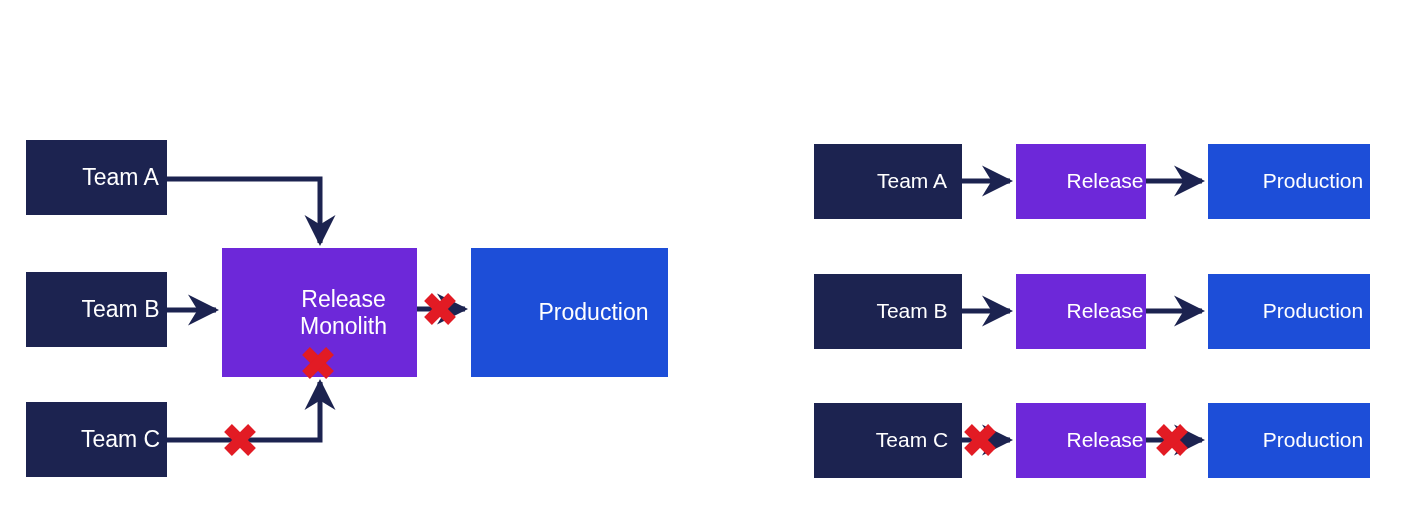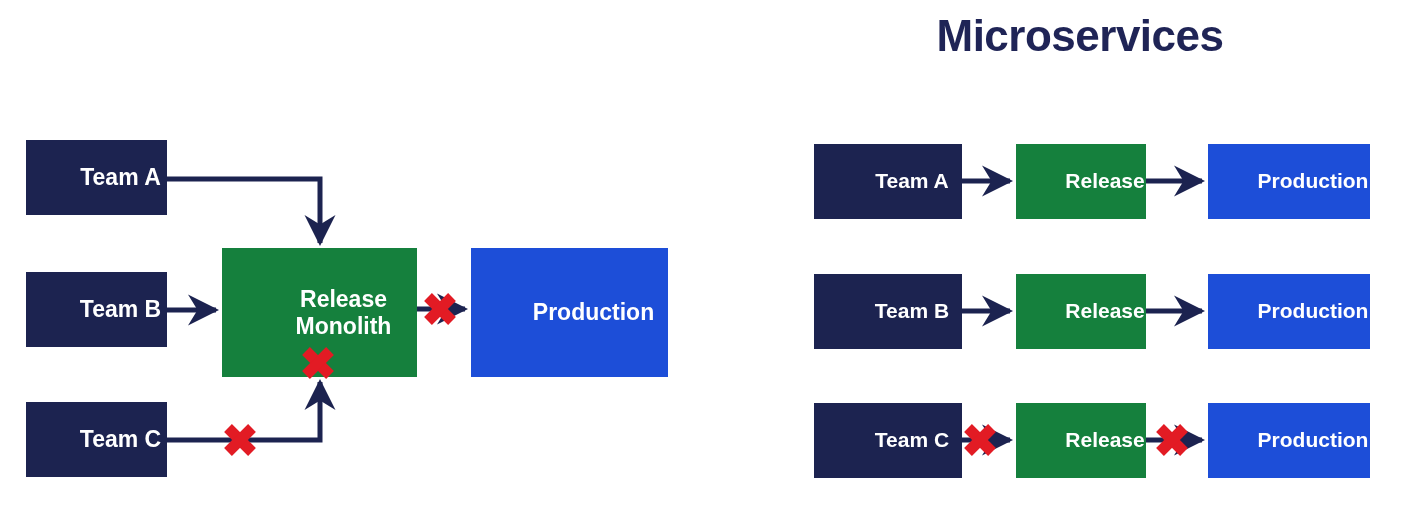--- a/index.html
+++ b/index.html
@@ -33,49 +33,48 @@
   }
   #title-monolith { left: 320px; top: 14px; }
   #title-microservices { left: 1080px; top: 14px; }
 
   .node {
     position: absolute;
     display: flex;
     align-items: center;
     justify-content: center;
     color: #ffffff;
-    font-weight: bold;
+    font-weight: normal;
     text-align: center;
     line-height: 1.15;
     box-sizing: border-box;
     padding-left: 48px;
   }
   .node.navy  { background: #1c2350; }
-  .node.orange{ background: #15803d; }
+  .node.orange{ background: #6d28d9; }
   .node.teal  { background: #1d4ed8; }
 
   .mono-node { font-size: 23px; }
   .micro-node { font-size: 21px; }
 
   svg.links {
     position: absolute;
     left: 0; top: 0;
     width: 1408px;
     height: 532px;
     overflow: visible;
   }
   .lnk { stroke: #1c2350; stroke-width: 5; fill: none; }
   .xmark { stroke: #e21b24; stroke-width: 11; stroke-linecap: butt; }
 </style>
 </head>
 <body>
 
 <div class="stage">
 
-  <div class="panel-title" id="title-microservices">Microservices</div>
 
   <div class="node navy mono-node" style="left:26px; top:140px; width:141px; height:75px;">Team A</div>
 
   <div class="node navy mono-node" style="left:26px; top:272px; width:141px; height:75px;">Team B</div>
 
   <div class="node navy mono-node" style="left:26px; top:402px; width:141px; height:75px;">Team C</div>
 
   <div class="node orange mono-node" style="left:222px; top:248px; width:195px; height:129px; flex-direction:column;">
     <span>Release</span>
     <span>Monolith</span>

